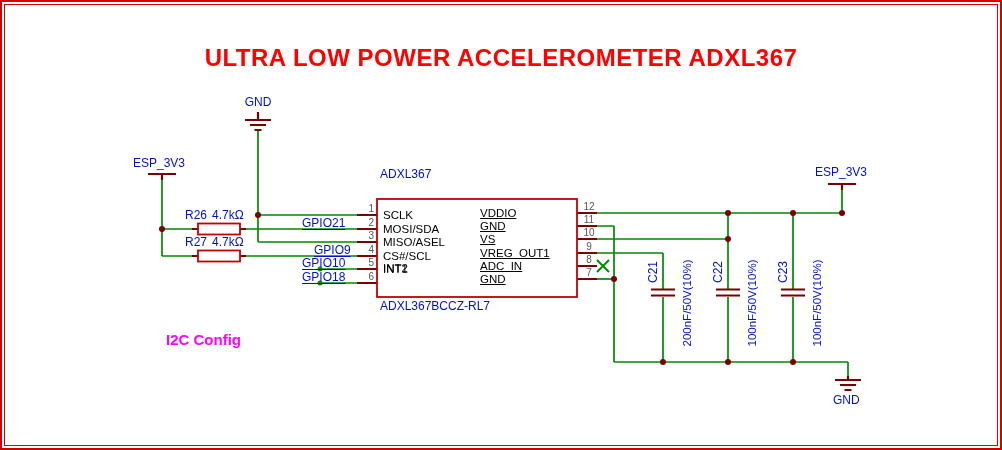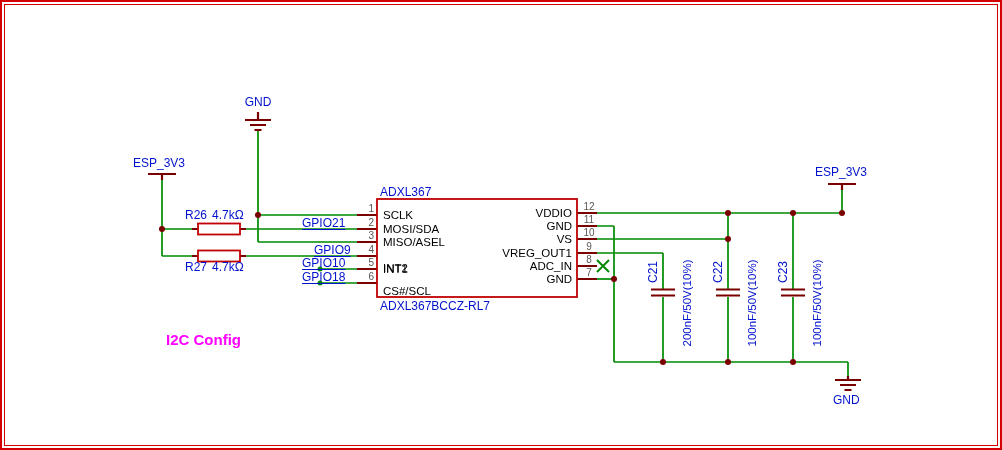--- a/index.html
+++ b/index.html
@@ -23,21 +23,21 @@
   .title{
     position:absolute;left:0;right:0;top:42px;text-align:center;
     font-size:24px;font-weight:bold;color:var(--red);letter-spacing:.5px;
   }
   .lbl{position:absolute;font-size:12px;color:var(--blue);white-space:nowrap;}
   .net{
     position:absolute;font-size:12px;color:var(--blue);white-space:nowrap;
     width:62px;text-decoration:underline;text-underline-offset:2px;
   }
   .pname{position:absolute;font-size:11.5px;color:#000;white-space:nowrap;}
-  .pname.r{width:92px;text-align:right;}
+  .pname.r{width:92px;text-decoration:underline;}
   .pnum{position:absolute;font-size:10px;color:var(--num);width:12px;text-align:right;}
   .pnum.r{width:16px;text-align:center;}
   .vtext{
     position:absolute;font-size:12px;color:var(--blue);white-space:nowrap;
     transform:translate(-50%,-50%) rotate(-90deg);
   }
   .vtext.val{font-size:11.5px;}
   .note{position:absolute;font-size:15px;font-weight:bold;color:var(--mag);white-space:nowrap;}
   .mr{margin-right:5px;}
   
@@ -49,20 +49,21 @@
   .nc{stroke:var(--wire);stroke-width:2;fill:none;}
   .dot circle{fill:var(--pin);}
   .enddot circle{fill:var(--wire);}
 </style>
 </head>
 <body>
 
 <div class="sheet">
   <div class="inner-frame"></div>
 
+  <div class="title">ULTRA LOW POWER ACCELEROMETER ADXL367</div>
 
   <svg class="layer" width="1002" height="450" viewBox="0 0 1002 450">
 
     <g class="wire">
       <path d="M256,128 V240 M256,213 H355 M256,240 H355"></path>
       <path d="M160,178 V254"></path>
       <path d="M160,227 H190 M244,227 H355"></path>
       <path d="M160,254 H190 M244,254 H355"></path>
       <path d="M318,267 H355 M318,281 H355"></path>
       <path d="M595,211 H840"></path>
@@ -135,36 +136,36 @@
   </svg>
 
   <div class="lbl" style="left:241px;top:93px;width:30px;text-align:center;">GND</div>
   <div class="lbl" style="left:131px;top:154px;">ESP_3V3</div>
   <div class="lbl" style="left:813px;top:163px;">ESP_3V3</div>
   <div class="lbl" style="left:831px;top:391px;">GND</div>
 
   <div class="lbl" style="left:183px;top:206px;">
     <span class="mr">R26</span><span>4.7kΩ</span>
   </div>
-  <div class="lbl" style="left:183px;top:233px;margin-top:25px;">
+  <div class="lbl" style="left:183px;top:233px;">
     <span class="mr">R27</span><span>4.7kΩ</span>
   </div>
 
   <div class="net" style="left:300px;top:214px;">GPIO21</div>
   <div class="net" style="left:312px;top:241px;">GPIO9</div>
   <div class="net" style="left:300px;top:254px;">GPIO10</div>
   <div class="net" style="left:300px;top:268px;">GPIO18</div>
 
-  <div class="lbl" style="left:378px;top:183px;">ADXL367</div>
+  <div class="lbl" style="left:378px;top:165px;">ADXL367</div>
   <div class="lbl" style="left:378px;top:297px;text-align:right;">ADXL367BCCZ-RL7</div>
 
   <div class="pname" style="left:381px;top:207px;">SCLK</div>
   <div class="pname" style="left:381px;top:221px;">MOSI/SDA</div>
   <div class="pname" style="left:381px;top:234px;">MISO/ASEL</div>
-  <div class="pname" style="left:381px;top:248px;margin-top:35px;">CS#/SCL</div>
+  <div class="pname" style="left:381px;top:248px;">CS#/SCL</div>
   <div class="pname" style="left:381px;top:261px;">INT1</div>
   <div class="pname" style="left:381px;top:260px;">INT2</div>
 
   <div class="pname r" style="left:478px;top:205px;">VDDIO</div>
   <div class="pname r" style="left:478px;top:218px;">GND</div>
   <div class="pname r" style="left:478px;top:231px;">VS</div>
   <div class="pname r" style="left:478px;top:245px;">VREG_OUT1</div>
   <div class="pname r" style="left:478px;top:258px;">ADC_IN</div>
   <div class="pname r" style="left:478px;top:271px;">GND</div>
 

